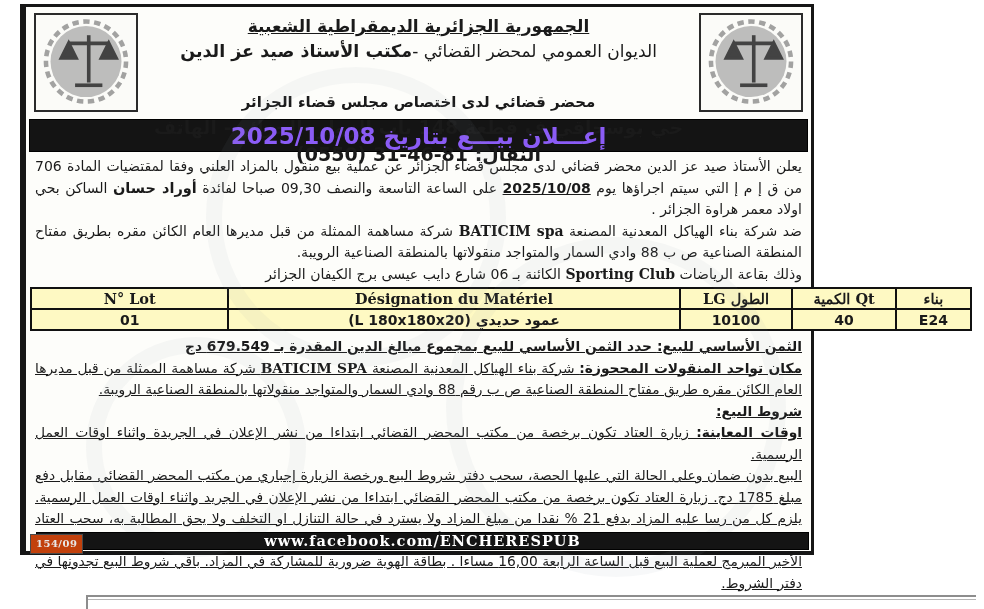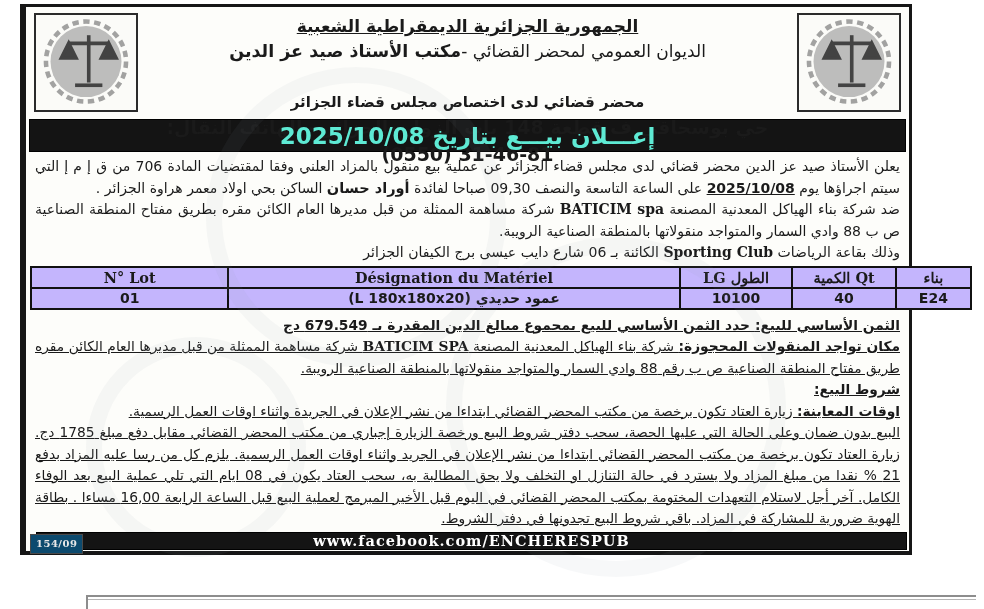--- a/index.html
+++ b/index.html
@@ -3,21 +3,21 @@
 <meta charset="utf-8">
 <style>
   * { box-sizing: border-box; }
   html,body { margin:0; padding:0; }
   body {
     width:984px; height:609px; position:relative; overflow:hidden;
     background:#ffffff; color:#1a1a1a;
     font-family:"DejaVu Sans", sans-serif;
   }
   .frame {
-    position:absolute; left:20px; top:4px; width:892px; height:551px;
+    position:absolute; left:20px; top:4px; width:794px; height:551px;
     border:3px solid #161616; border-left-width:6px; border-bottom-width:4px;
     background:#fdfdfa;
   }
   
   .wm { position:absolute; border:16px solid #8ea0a8; border-radius:50%; opacity:0.07; pointer-events:none; }
   .wm1 { width:300px; height:300px; left:180px; top:60px; }
   .wm2 { width:340px; height:340px; left:420px; top:230px; }
   .wm3 { width:220px; height:220px; left:60px; top:330px; }
 
   .header { display:flex; align-items:flex-start; padding:6px 8px 0 8px; height:110px; }
@@ -27,34 +27,34 @@
   }
   .header-center { flex:1; direction:rtl; text-align:center; padding-top:1px; line-height:1.45; }
   .h-line1 { font-size:17px; font-weight:bold; text-decoration:underline; }
   .h-line2 { font-size:17px; }
   .h-line2 b { font-size:17.5px; }
   .h-line3 { font-size:15px; font-weight:bold;margin-top:28px; }
   .h-line4 { font-size:19px; font-weight:bold; }
   .h-line4 .phone { font-weight:bold; }
 
   .banner {
-    margin:2px 3px 0 3px; height:33px; background:#141414; color:#5eead4;
+    margin:2px 3px 0 3px; height:33px; background:#141414; color:#8b5cf6;
     text-align:center; font-size:23px; font-weight:bold; line-height:32px;
     border:1px solid #000;
   }
 
   .body-text { direction:rtl; text-align:justify; padding:4px 9px 0 9px; font-size:14px; line-height:21.5px; }
   .body-text p { margin:0; }
   .u { text-decoration:underline; }
   b.name { font-size:14.5px; }
   .latin { font-family:"DejaVu Serif", serif; font-weight:bold; }
 
   table.lots {
     width:942px; margin:2px 4px; border-collapse:collapse; direction:ltr;
-    background:#c4b5fd;
+    background:#fef9c3;
   }
   table.lots th, table.lots td {
     border:2px solid #111; font-weight:bold; text-align:center;
     font-size:14px; padding:1px 3px; height:21px;
   }
   table.lots th { font-family:"DejaVu Serif", serif; font-size:14.5px; }
   td.cell-rtl { direction:rtl; font-size:13.5px; }
   .col-lot{width:21%;} .col-des{width:48%;} .col-lg{width:12%;} .col-qt{width:11%;} .col-pw{width:8%;}
 
   .sections { direction:rtl; text-align:justify; padding:3px 9px 0 9px; font-size:13.8px; line-height:21.5px;text-decoration:underline; }
@@ -63,21 +63,21 @@
   .strong { font-weight:bold; }
 
   .footer-bar {
     position:absolute; left:10px; right:2px; bottom:1px; height:18px;
     background:#141414; border:1px solid #000;
     color:#fff; text-align:center; font-weight:bold; font-size:14.5px;
     line-height:16px; letter-spacing:1px;
     font-family:"DejaVu Serif", serif;
   }
   .ref-box {
-    position:absolute; left:-7px; bottom:-5px; background:#0c4a6e; color:#e8e8e8;
+    position:absolute; left:-7px; bottom:-5px; background:#c2410c; color:#e8e8e8;
     border:1.5px solid #4a4a4a; font-size:10px; font-weight:bold;
     padding:1px 5px 1px 5px; letter-spacing:0.5px;margin-top:40px;
   }
   .next-doc {
     position:absolute; left:86px; right:8px; top:595px; height:5px;
     border-top:2px solid #8d8d8d; border-bottom:1px solid #b5b5b5;
   }
   .next-doc-spine { position:absolute; left:86px; top:595px; width:2px; height:14px; background:#8d8d8d; }
 </style>
 </head>

